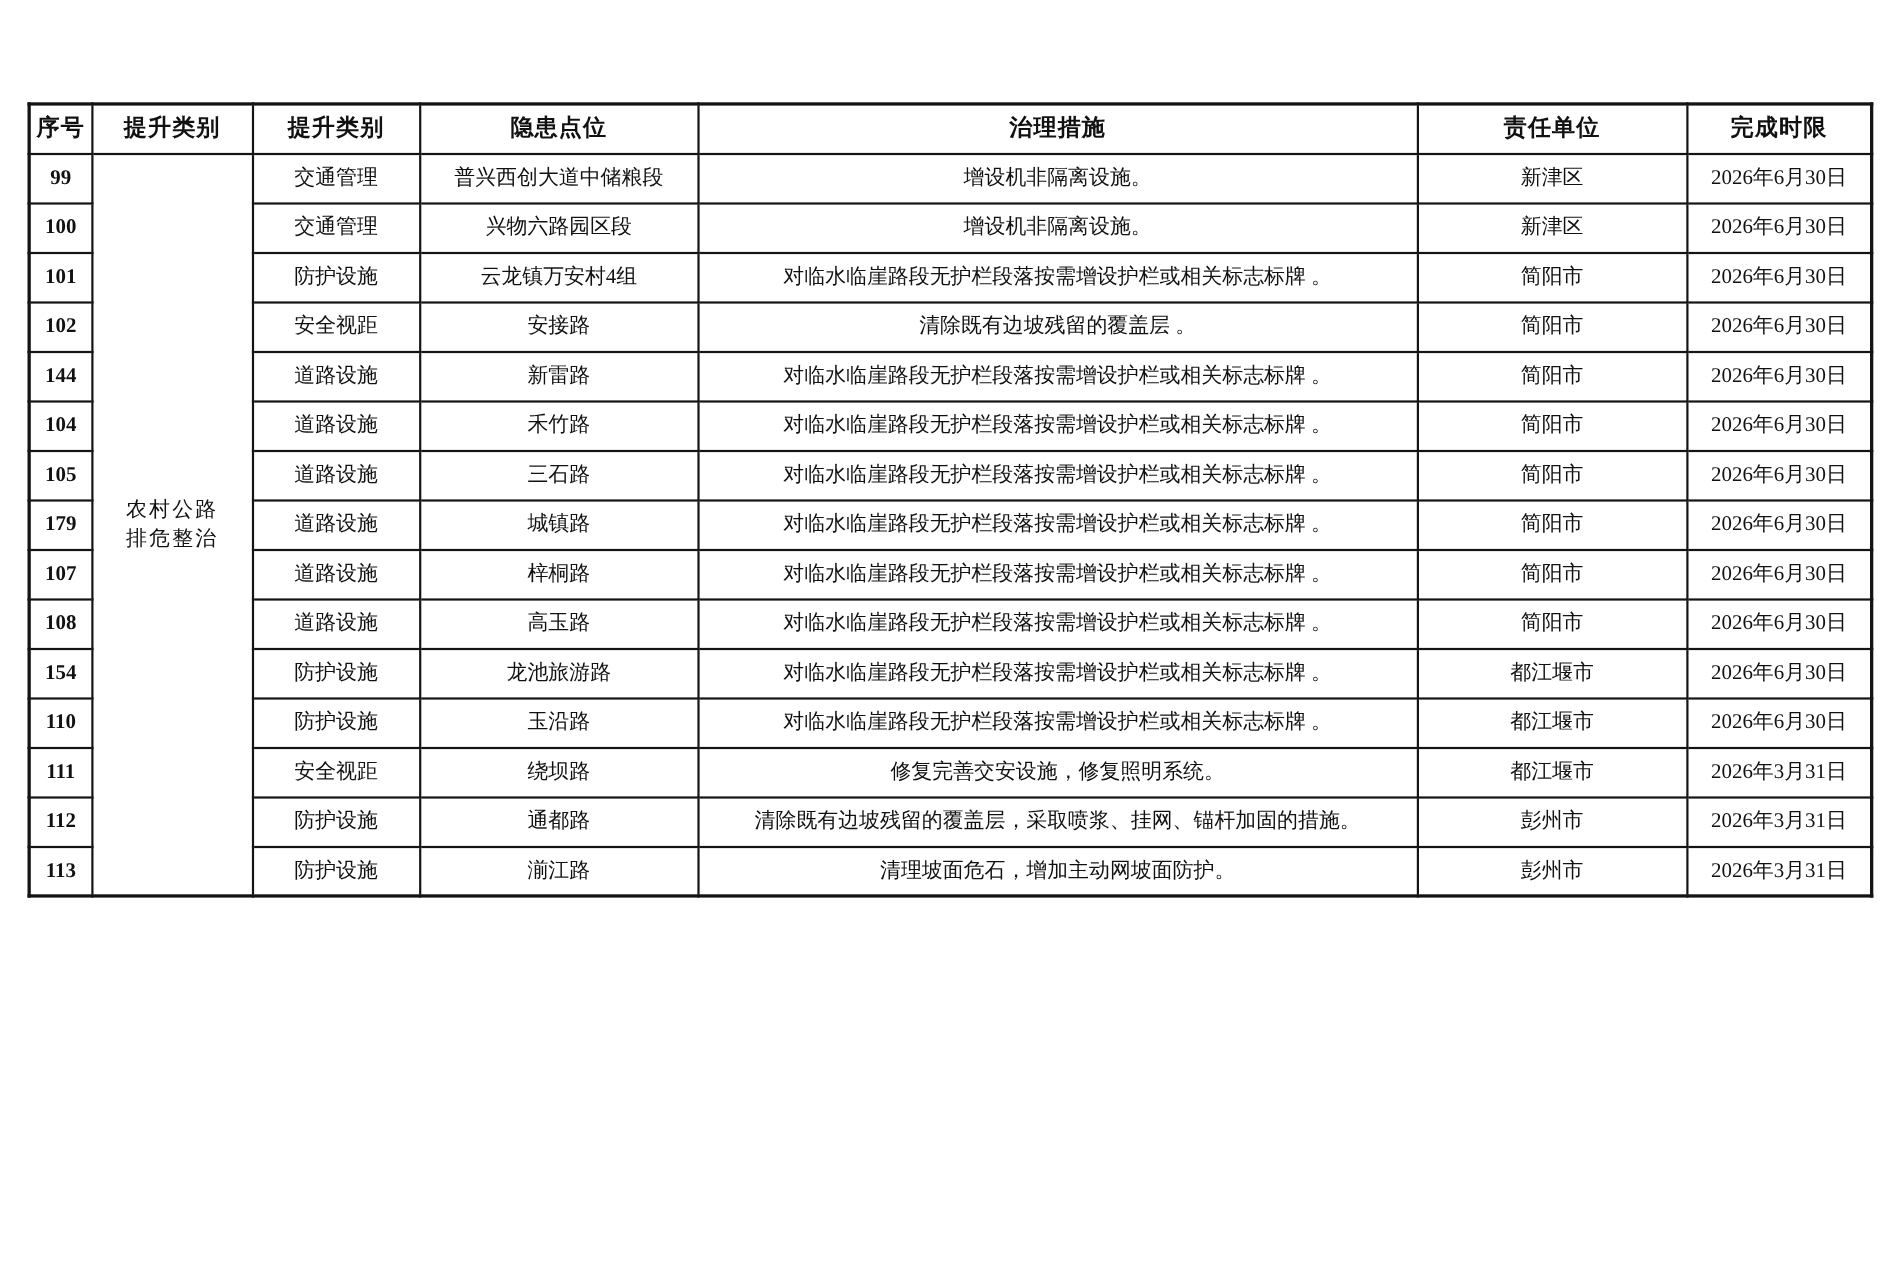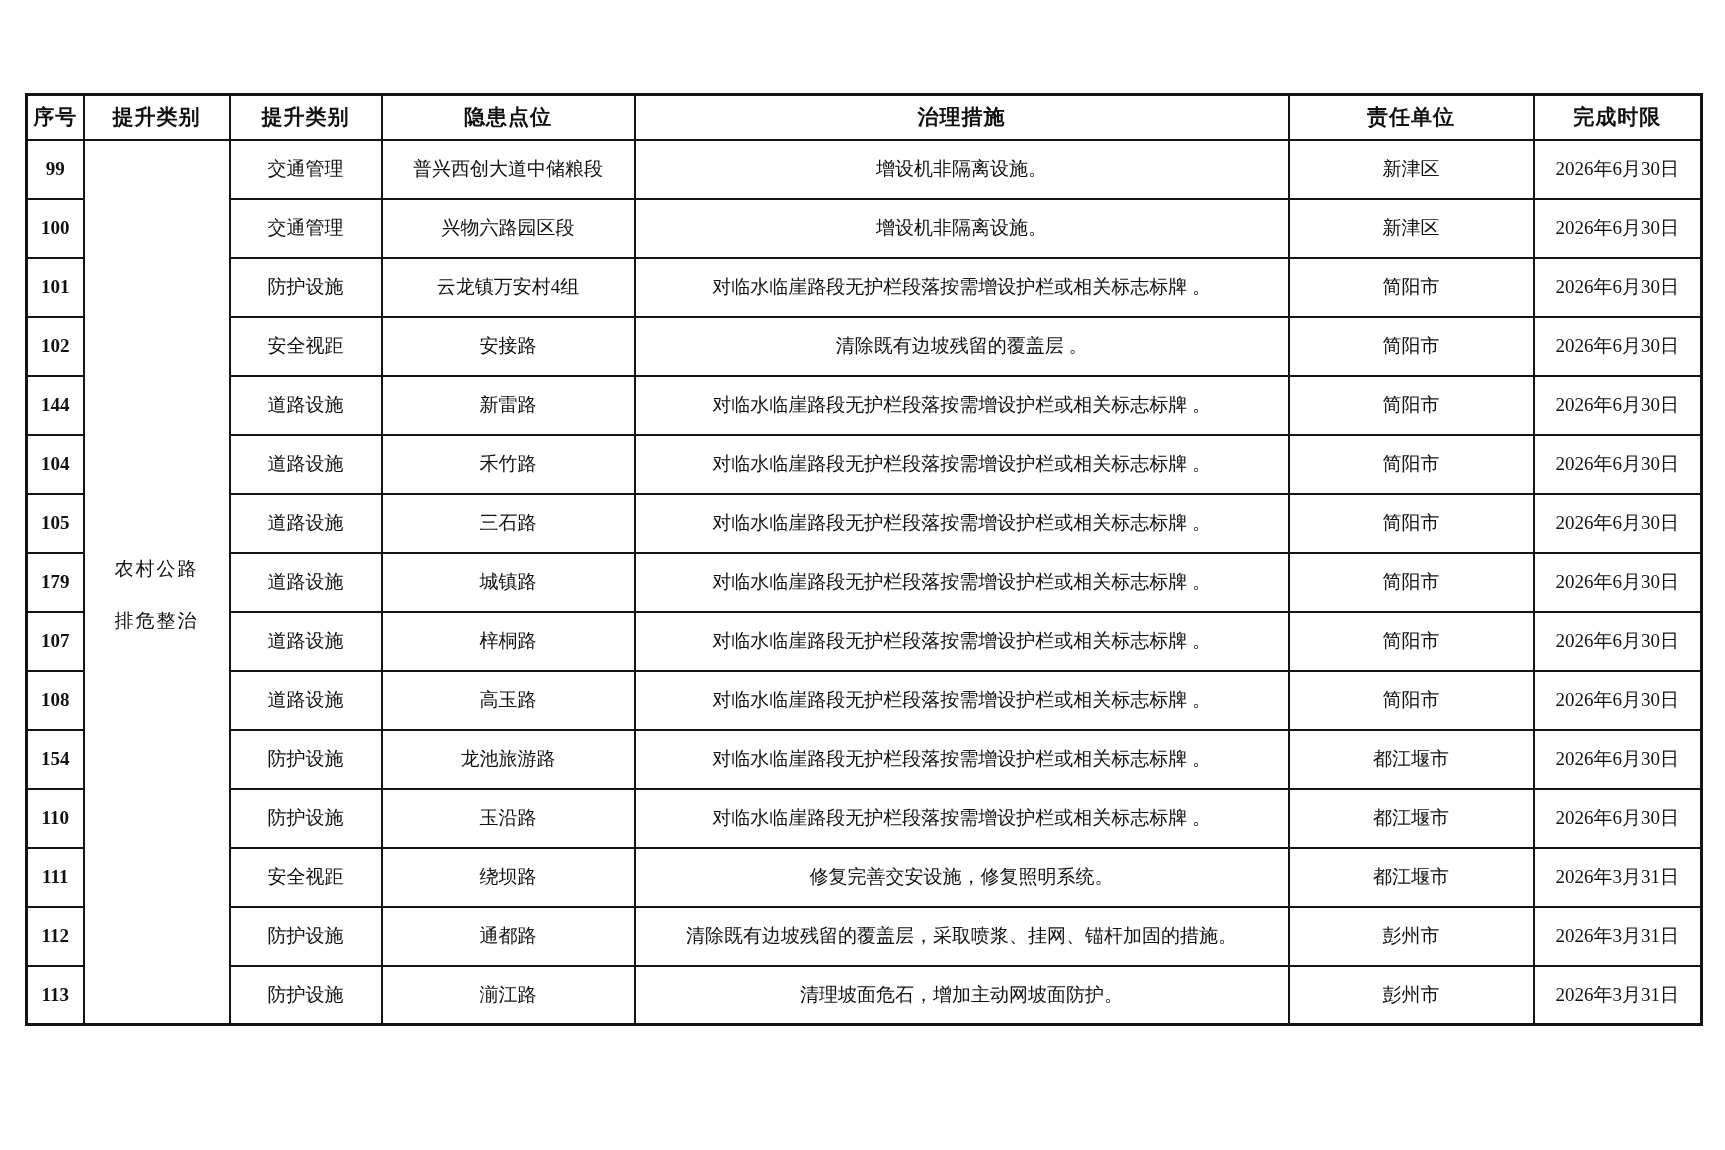--- a/index.html
+++ b/index.html
@@ -32,21 +32,21 @@
     vertical-align: middle;
     padding: 2px 4px;
     overflow: hidden;
     font-size: 19px;
     line-height: 1.35;
   }
   table.remediation thead tr {
     height: 45px;
   }
   table.remediation tbody tr {
-    height: 59px;
+    height: 45px;
   }
   table.remediation th {
     font-family: "Liberation Sans", "DejaVu Sans", sans-serif;
     font-weight: bold;
     font-size: 21px;
     letter-spacing: 1px;
   }
   td.cell-no {
     font-weight: bold;
     font-size: 19px;
@@ -57,21 +57,20 @@
     padding-right: 8px;
     border-radius: 11px;
   }
   td.cell-deadline {
     font-weight: normal;
     white-space: nowrap;
   }
   td.cell-category span {
     display: block;
     letter-spacing: 2px;
-    margin-top: 26px;
   }
 </style>
 </head>
 <body>
 
 <div class="page">
   <table class="remediation">
     <colgroup>
       <col style="width:57px">
       <col style="width:146px">

